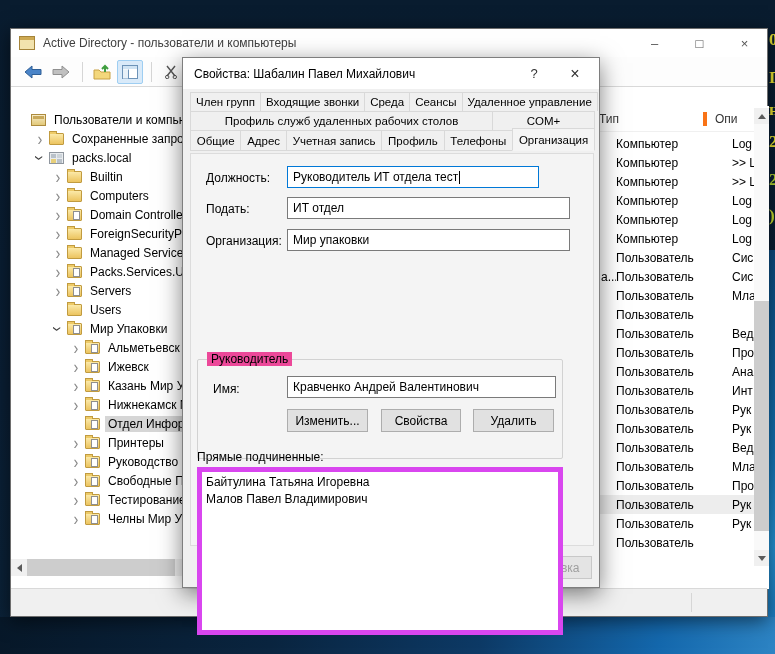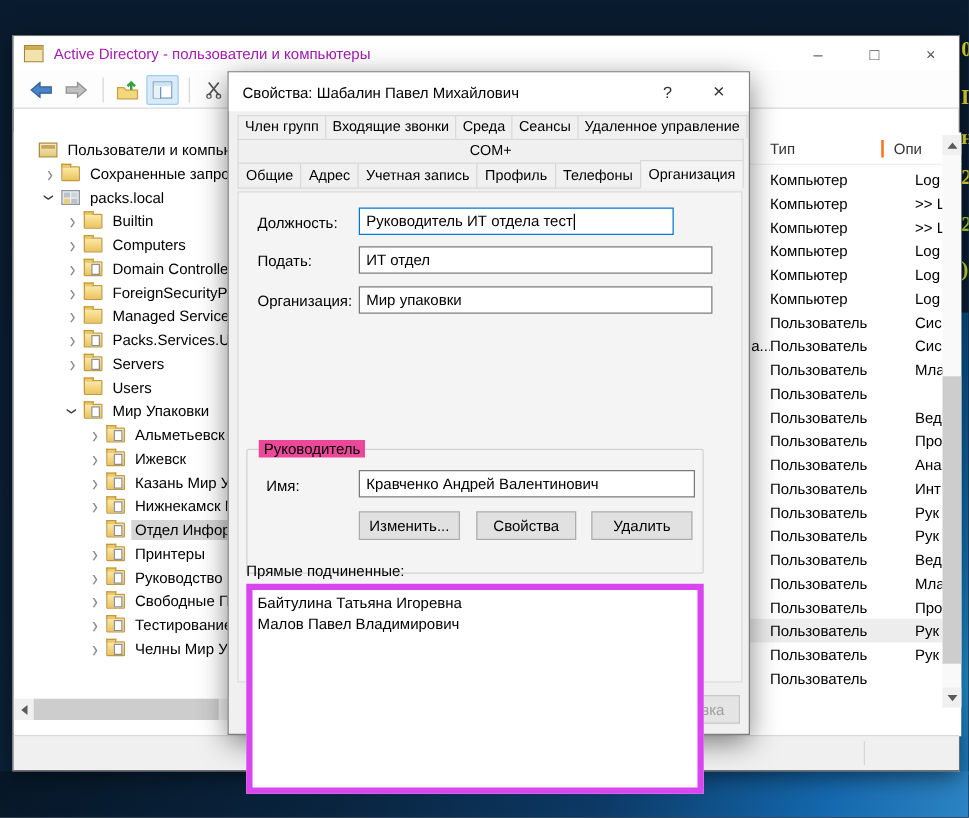--- a/index.html
+++ b/index.html
@@ -8,21 +8,21 @@
 
   
   .wp-top-text{position:absolute;top:3px;left:575px;width:200px;color:#ece431;font:bold 19px "Liberation Serif",serif;text-decoration:underline;white-space:nowrap;overflow:hidden;margin-top:26px;}
   .wp-frag{position:absolute;left:769px;width:6px;overflow:hidden;color:#ece431;font:bold 17px "Liberation Serif",serif;}
   .wp-right-strip{position:absolute;left:766px;top:250px;width:9px;height:370px;background:linear-gradient(180deg,#0b4a7e 0%,#1473b4 55%,#2491d2 80%,#1c7cc0 100%);}
   .wp-bottom{position:absolute;left:0;top:617px;width:775px;height:37px;background:linear-gradient(95deg,#071829 0%,#0a2540 35%,#0d3a66 62%,#1468ad 85%,#2d84c4 100%);}
 
   
   .mmc{position:absolute;left:10px;top:28px;width:758px;height:589px;background:#fff;border:1px solid #6e6e6e;box-shadow:0 4px 18px rgba(0,0,0,.55);}
   .mmc-titlebar{position:relative;height:28px;background:#fff;display:flex;align-items:center;}
-  .mmc-title{margin-left:8px;color:#a21caf;}
+  .mmc-title{margin-left:8px;color:#404040;}
   .win-controls{position:absolute;right:0;top:0;height:28px;display:flex;}
   .win-btn{width:45px;height:28px;display:flex;align-items:center;justify-content:center;color:#555;font-size:13px;}
   .menubar{height:19px;display:flex;align-items:center;background:#fff;padding-left:8px;}
   .menu-item{padding:0 9px;color:#222;}
   .toolbar{height:30px;background:#fdfdfd;border-bottom:1px solid #d9d9d9;display:flex;align-items:center;padding-left:9px;}
   .tb-ico{width:26px;height:24px;display:flex;align-items:center;justify-content:center;margin-right:2px;}
   .tb-ico.active{background:#d9eaf9;border:1px solid #9ecef2;border-radius:2px;}
   .tb-sep{width:1px;height:20px;background:#d6d6d6;margin:0 6px;}
 
   
@@ -45,21 +45,21 @@
   .icon-console::before{content:"";position:absolute;left:1px;right:1px;top:1px;height:3px;background:#c8a85a;}
   .tree-label-wrap{padding:1px 3px;}
 
   .hscroll{position:absolute;left:0;bottom:11px;width:173px;height:17px;background:#f0f0f0;display:flex;align-items:center;}
   .hscroll-arrow{width:16px;height:17px;display:flex;align-items:center;justify-content:center;}
   .tri-left{width:0;height:0;border-top:4px solid transparent;border-bottom:4px solid transparent;border-right:5px solid #5a5a5a;}
   .hscroll-thumb{width:148px;height:17px;background:#cdcdcd;}
 
   .list-pane{position:absolute;left:588px;top:0;width:170px;height:483px;background:#fff;}
   .list-header{height:26px;display:flex;align-items:center;color:#333;border-bottom:1px solid #f0f0f0;}
-  .col-type-h{width:108px;padding-left:17px;border-right:2px solid #f97316;}
+  .col-type-h{width:108px;border-right:4px solid #f97316;}
   .col-desc-h{padding-left:8px;}
   .list-rows{position:absolute;top:28px;left:0;right:15px;}
   .list-row{height:19px;display:flex;align-items:center;white-space:nowrap;overflow:hidden;}
   .list-row.selected{background:#ededed;}
   .cell-name{width:17px;padding-left:2px;overflow:hidden;flex:none;color:#000;}
   .cell-type{width:108px;flex:none;overflow:hidden;}
   .cell-desc{flex:1;overflow:hidden;padding-left:8px;}
   .vscroll{position:absolute;right:0;top:2px;width:15px;height:458px;background:#f9f9f9;}
   .vs-btn{position:absolute;left:0;width:15px;height:16px;background:#f0f0f0;display:flex;align-items:center;justify-content:center;}
   .vs-up{top:0;}
@@ -445,20 +445,21 @@
 
     <div class="tabs">
       <div class="tab-row" id="tabs-row1">
           <span class="tab">Член групп</span>
           <span class="tab">Входящие звонки</span>
           <span class="tab">Среда</span>
           <span class="tab">Сеансы</span>
           <span class="tab">Удаленное управление</span>
         </div>
       <div class="tab-row" id="tabs-row2">
+          <span class="tab">Профиль служб удаленных рабочих столов</span>
           <span class="tab">COM+</span>
         </div>
       <div class="tab-row tab-row3" id="tabs-row3">
           <span class="tab">Общие</span>
           <span class="tab">Адрес</span>
           <span class="tab">Учетная запись</span>
           <span class="tab">Профиль</span>
           <span class="tab">Телефоны</span>
           <span class="tab active">Организация</span>
         </div>

